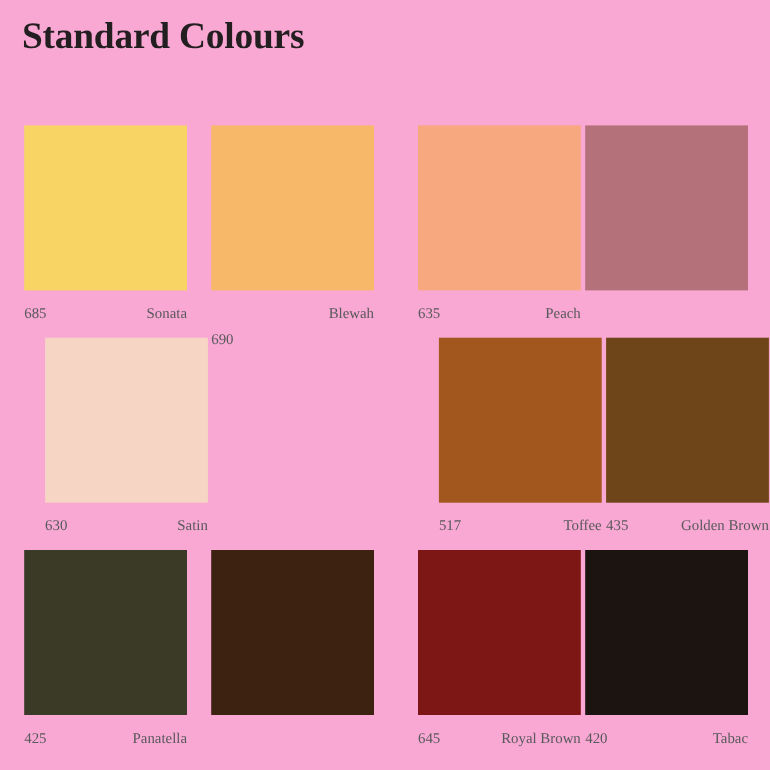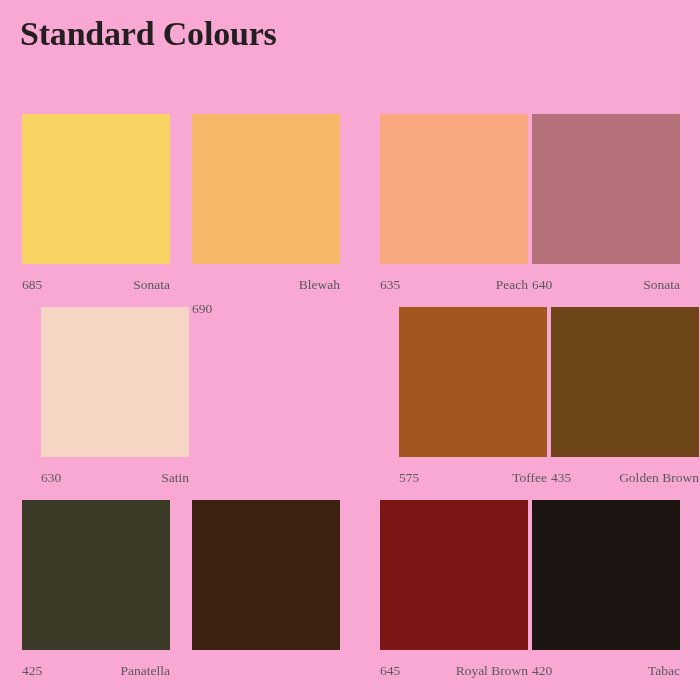--- a/index.html
+++ b/index.html
@@ -123,39 +123,35 @@
     <div class="swatch-cell col-2 row-0">
       <div class="swatch-chip" style="background-color: rgb(247, 168, 126);"></div>
       <div class="swatch-caption">
         <span class="swatch-code" style="color: rgb(88, 89, 91);">635</span>
         <span class="swatch-name" style="color: rgb(88, 89, 91); text-align: center;">Peach</span>
       </div>
     </div>
 
     <div class="swatch-cell col-3 row-0">
       <div class="swatch-chip" style="background-color: rgb(181, 113, 122);"></div>
-      <div class="swatch-caption">
-        <span class="swatch-code" style="color: rgb(88, 89, 91);">640</span>
-        <span class="swatch-name" style="color: rgb(88, 89, 91);">Sonata</span>
-      </div>
     </div>
 
     <div class="swatch-cell col-0 row-1">
       <div class="swatch-chip" style="background-color: rgb(247, 213, 196);"></div>
       <div class="swatch-caption">
         <span class="swatch-code" style="color: rgb(88, 89, 91);">630</span>
         <span class="swatch-name" style="color: rgb(88, 89, 91);">Satin</span>
       </div>
     </div>
 
 
     <div class="swatch-cell col-2 row-1">
       <div class="swatch-chip" style="background-color: rgb(162, 87, 30);"></div>
       <div class="swatch-caption">
-        <span class="swatch-code" style="color: rgb(88, 89, 91);">575</span>
+        <span class="swatch-code" style="color: rgb(88, 89, 91);">517</span>
         <span class="swatch-name" style="color: rgb(88, 89, 91);">Toffee</span>
       </div>
     </div>
 
     <div class="swatch-cell col-3 row-1">
       <div class="swatch-chip" style="background-color: rgb(110, 69, 24);"></div>
       <div class="swatch-caption">
         <span class="swatch-code" style="color: rgb(88, 89, 91);">435</span>
         <span class="swatch-name" style="color: rgb(88, 89, 91); margin-left: 44px;">Golden Brown</span>
       </div>

